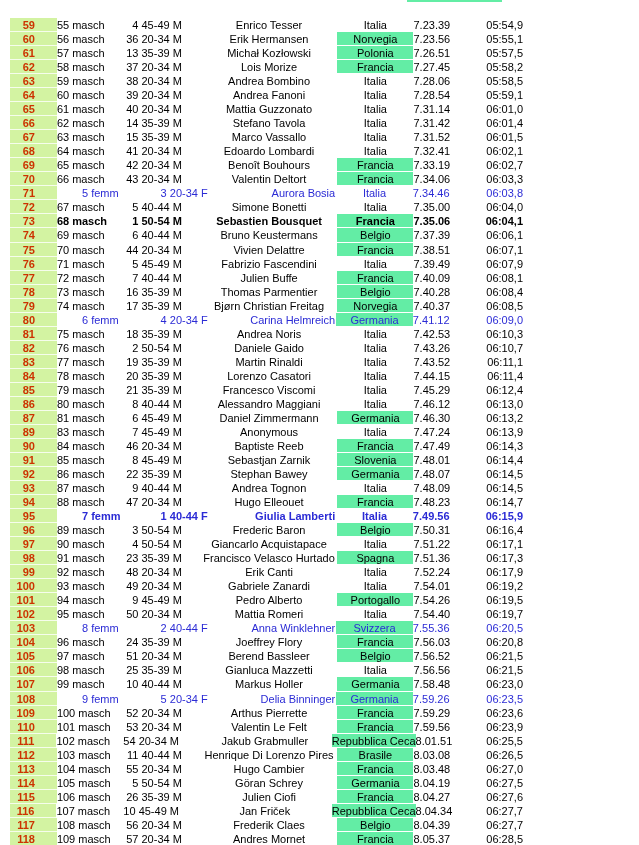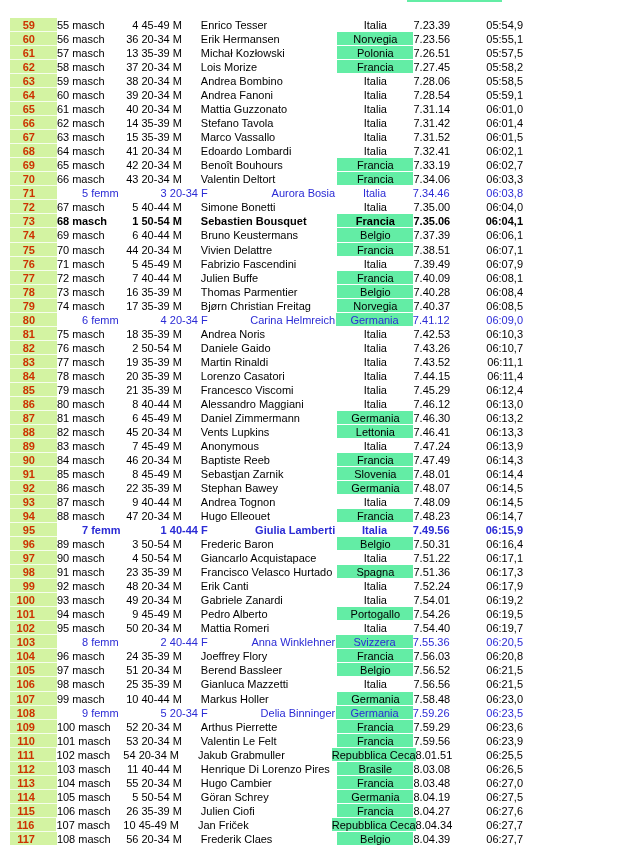--- a/index.html
+++ b/index.html
@@ -10,21 +10,21 @@
   }
   * { box-sizing:border-box; }
   .table { position:absolute; top:18px; left:0; width:524px; }
   .row { display:flex; height:14.033px; line-height:13px; align-items:center; white-space:nowrap; }
   .row > div { height:100%; display:block; line-height:14px; overflow:visible; }
   .c1 { width:53px; margin-left:10px; background:var(--poscol-bg); color:var(--pos-red);
         font-weight:bold; text-align:right; padding-right:22px;
         border-bottom:1px solid rgba(255,255,255,0.8); }
   .c2 { width:77px;  padding-right:3px; }
   .c3 { width:82px;  text-align:right; padding-right:4px; }
-  .c4 { width:185px; text-align:left;  padding-left:15px; }
+  .c4 { width:185px; text-align:center;  padding-left:15px; }
   .c5 { width:95px;  text-align:center; }
   .c5.hl { background:var(--hl-green); border-bottom:1px solid #ffffff; }
   .c6 { width:66px;  text-align:left; padding-right:2px; }
   .c7 { width:71px;  text-align:right; padding-right:1px; }
   .femm { color:var(--femm-blue); }
   .femm .c2, .femm .c3 { transform:translateX(25px); }
   .femm .c4 { text-align:right; padding-left:0; padding-right:1px; }
   .bold { font-weight:bold; }
   .top-sliver { position:absolute; top:0; left:407px; width:95px; height:2px;
                 background:var(--hl-green); }
@@ -290,29 +290,20 @@
     <div class="row masch">
     <div class="c1">87</div>
     <div class="c2">81 masch</div>
     <div class="c3">6 45-49 M</div>
     <div class="c4">Daniel Zimmermann</div>
     <div class="c5 hl">Germania</div>
     <div class="c6">7.46.30</div>
     <div class="c7">06:13,2</div>
   </div>
     <div class="row masch">
-    <div class="c1">88</div>
-    <div class="c2">82 masch</div>
-    <div class="c3">45 20-34 M</div>
-    <div class="c4">Vents Lupkins</div>
-    <div class="c5 hl">Lettonia</div>
-    <div class="c6">7.46.41</div>
-    <div class="c7">06:13,3</div>
-  </div>
-    <div class="row masch">
     <div class="c1">89</div>
     <div class="c2">83 masch</div>
     <div class="c3">7 45-49 M</div>
     <div class="c4">Anonymous</div>
     <div class="c5">Italia</div>
     <div class="c6">7.47.24</div>
     <div class="c7">06:13,9</div>
   </div>
     <div class="row masch">
     <div class="c1">90</div>

